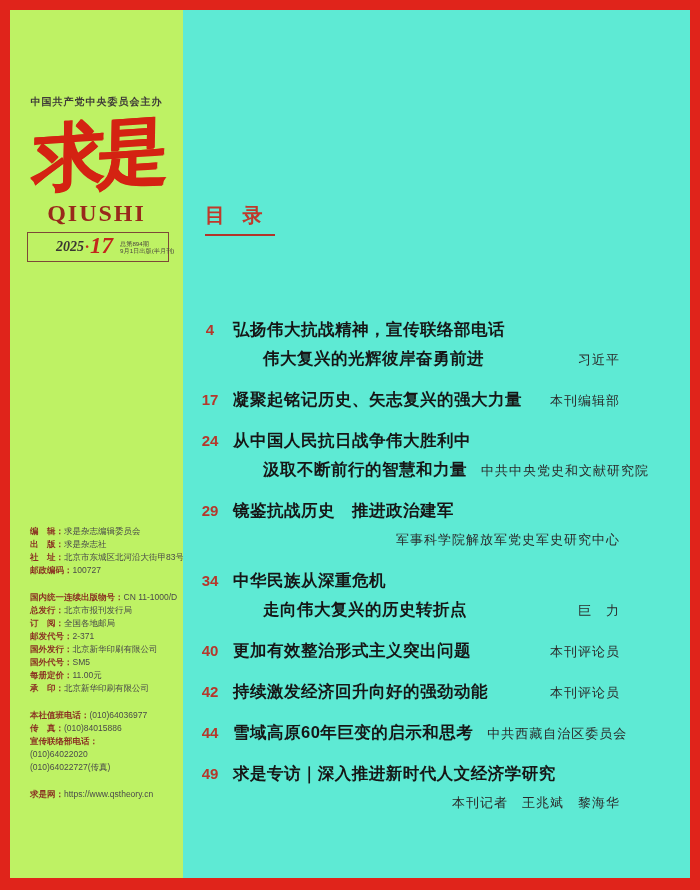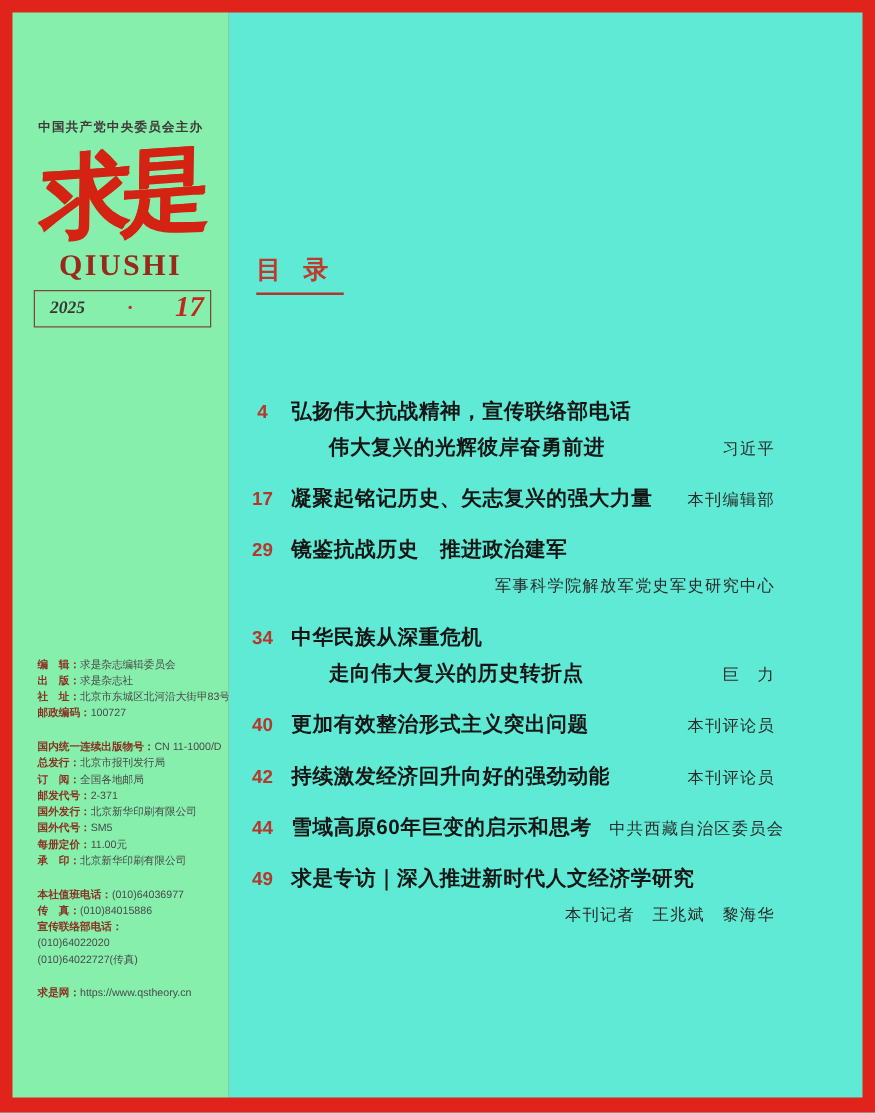--- a/index.html
+++ b/index.html
@@ -6,21 +6,21 @@
   body{
     width:700px;height:890px;position:relative;
     background:#e0241b;
     font-family:"Liberation Sans","DejaVu Sans",sans-serif;
     overflow:hidden;
   }
   .inner{position:absolute;left:10px;top:10px;right:10px;bottom:12px;}
   
   .sidebar{
     position:absolute;left:0;top:0;width:173px;height:100%;
-    background:#86efac;
+    background:#bef264;
   }
   .publisher{
     position:absolute;top:85px;left:0;width:100%;
     text-align:center;font-size:10px;letter-spacing:1px;
     color:#3f3b38;font-weight:bold;
   }
   .logo-cn{
     position:absolute;top:96px;left:0;width:100%;height:96px;
     text-align:center;
     font-family:"DejaVu Serif","Liberation Serif",serif;
@@ -33,21 +33,21 @@
     position:absolute;top:190px;left:0;width:100%;
     text-align:center;
     font-family:"Liberation Serif","DejaVu Serif",serif;
     font-size:24px;font-weight:bold;letter-spacing:2px;
     color:#99291b;
   }
   .issue-box{
     position:absolute;top:222px;left:17px;width:142px;height:30px;
     border:1px solid #7d4937;
     display:flex;align-items:center;
-    box-sizing:border-box;padding-left:12px;gap:33px;
+    box-sizing:border-box;padding-left:28px;
   }
   .issue-year{
     font-family:"Liberation Serif","DejaVu Serif",serif;
     font-style:italic;font-weight:bold;font-size:14px;color:#3a3632;
   }
   .issue-sep{
     font-family:"Liberation Serif","DejaVu Serif",serif;
     font-style:italic;font-weight:bold;font-size:16px;color:#c3261c;
     margin:0 1px;
   }
@@ -177,20 +177,32 @@
         <div class="toc-entry">
           <span class="toc-page">17</span>
           <div class="entry-lines">
             <div class="t-line">
               <span class="t-title">凝聚起铭记历史、矢志复兴的强大力量</span>
               <span class="t-author">本刊编辑部</span>
             </div>
           </div>
         </div>
         <div class="toc-entry">
+          <span class="toc-page">24</span>
+          <div class="entry-lines">
+            <div class="t-line">
+              <span class="t-title">从中国人民抗日战争伟大胜利中</span>
+            </div>
+            <div class="t-line indent">
+              <span class="t-title">汲取不断前行的智慧和力量</span>
+              <span class="t-author">中共中央党史和文献研究院</span>
+            </div>
+          </div>
+        </div>
+        <div class="toc-entry">
           <span class="toc-page">29</span>
           <div class="entry-lines">
             <div class="t-line">
               <span class="t-title">镜鉴抗战历史　推进政治建军</span>
             </div>
             <div class="t-line author-only">
               <span class="t-author">军事科学院解放军党史军史研究中心</span>
             </div>
           </div>
         </div>

